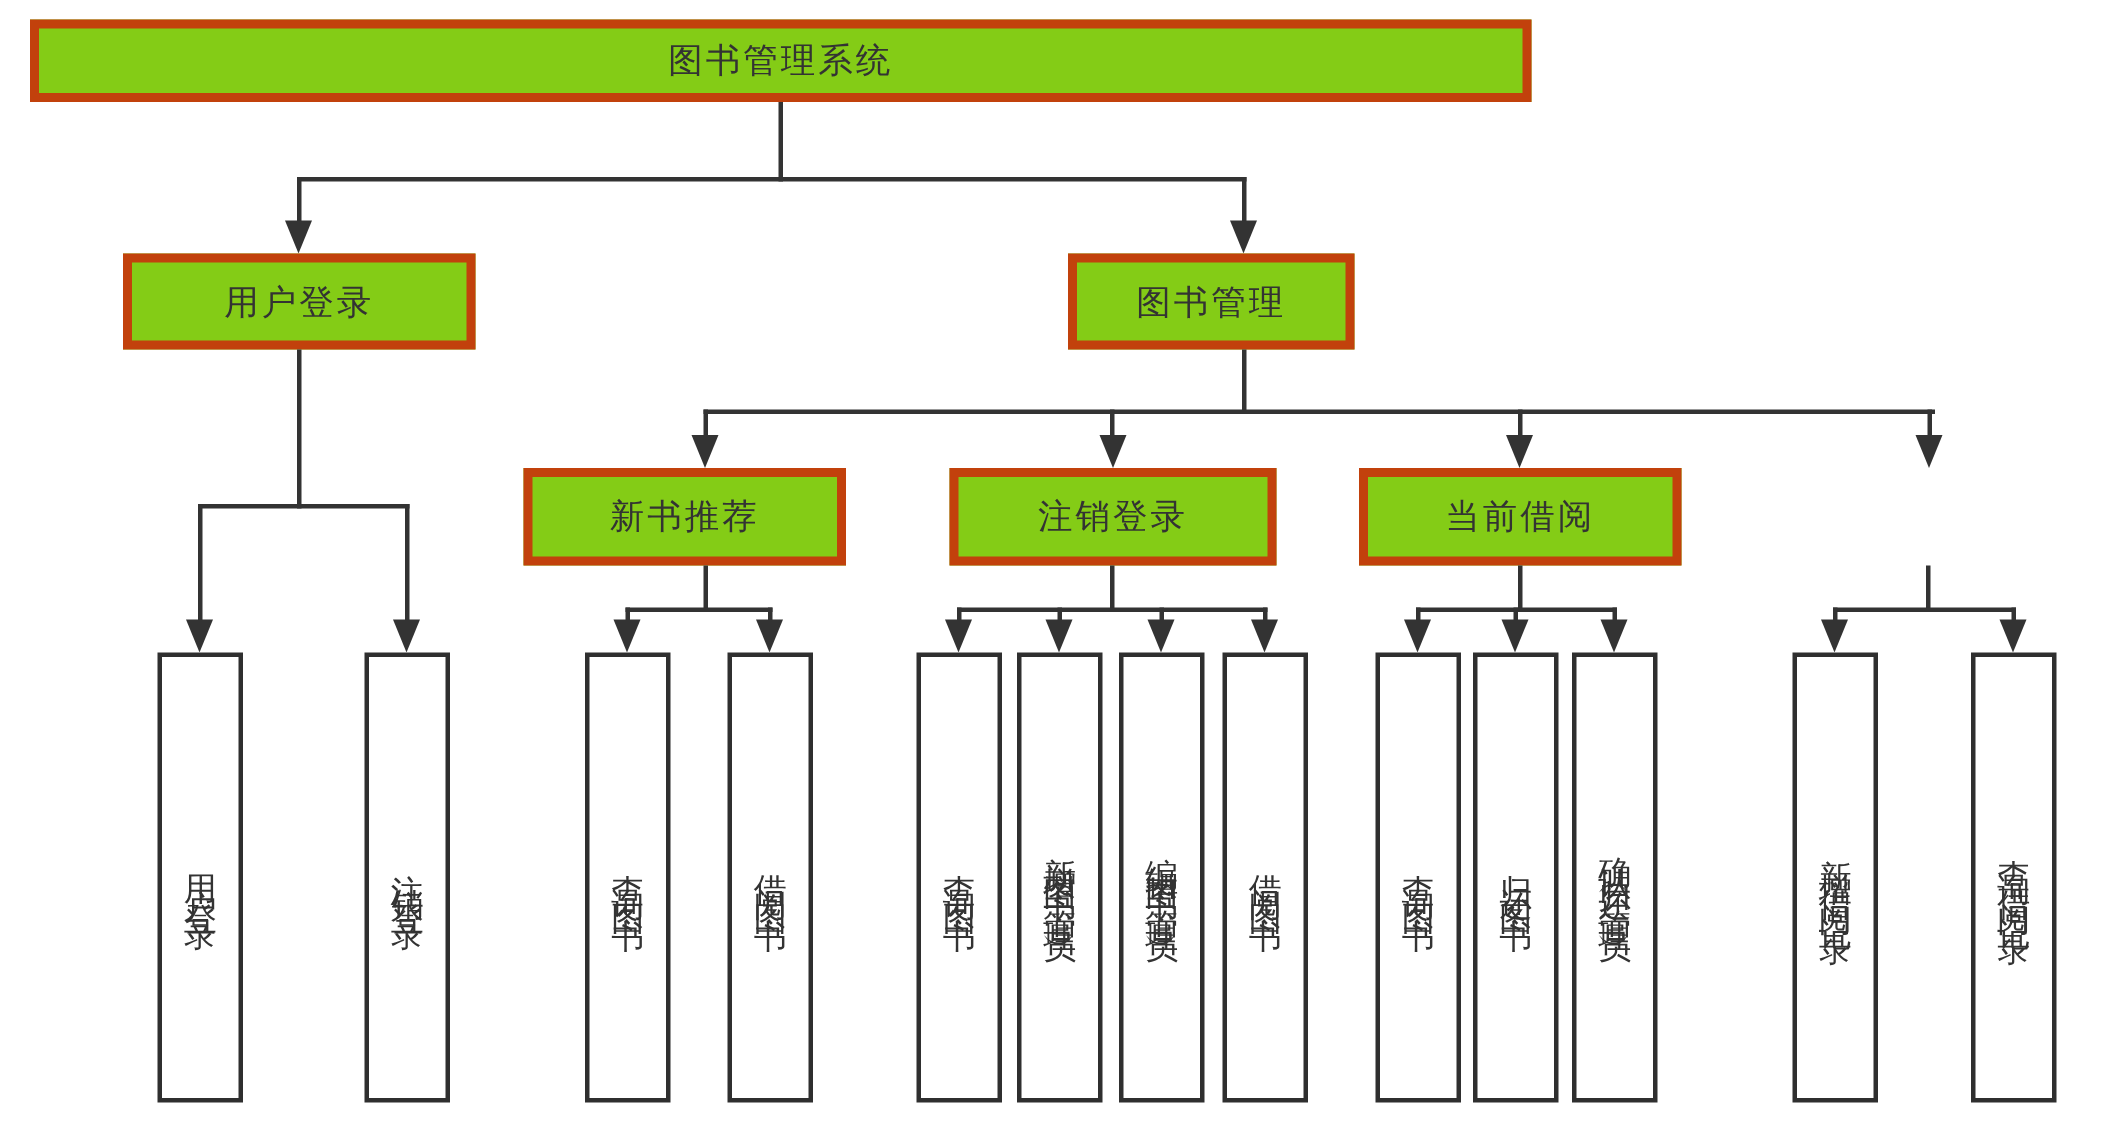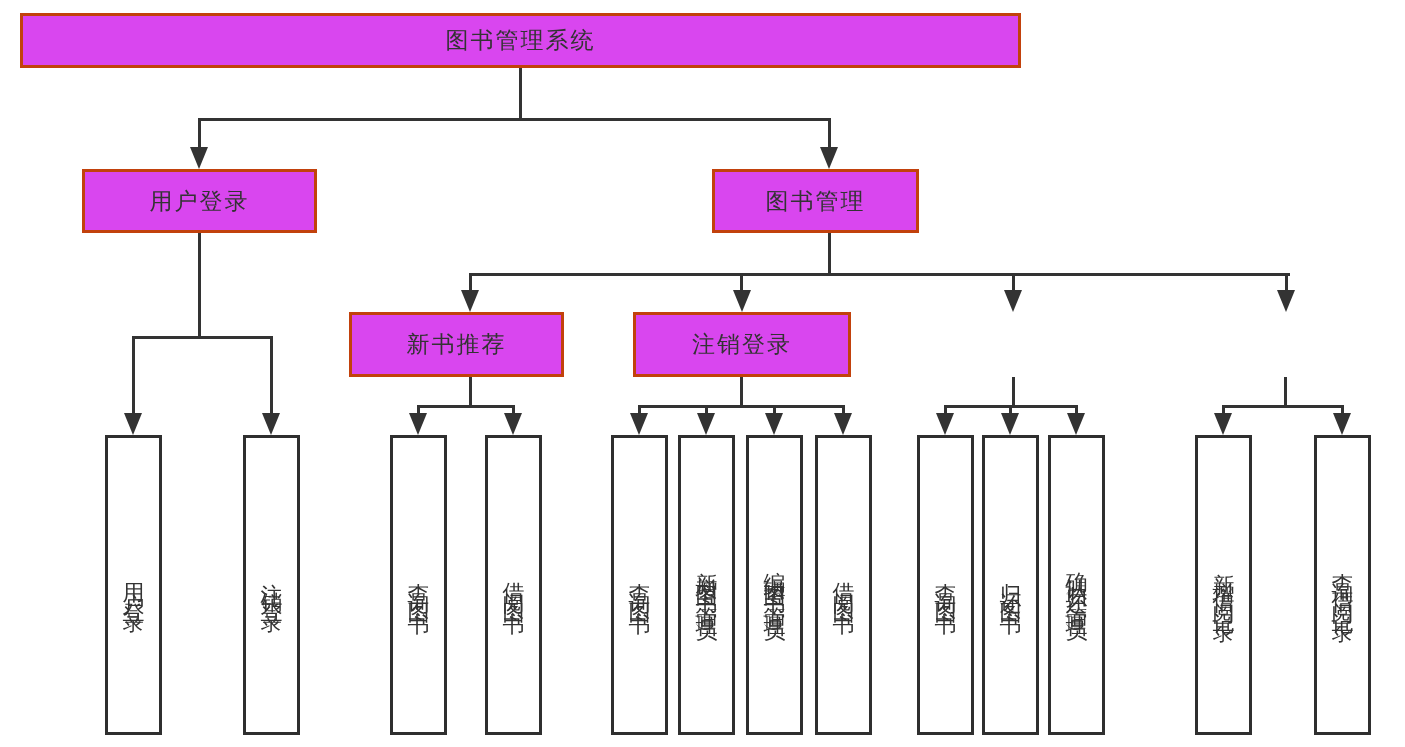--- a/index.html
+++ b/index.html
@@ -10,22 +10,22 @@
   #canvas {
     position: relative;
     width: 1405px;
     height: 747px;
     background: #ffffff;
     overflow: hidden;
   }
   .node {
     position: absolute;
     box-sizing: border-box;
-    border: 3px solid #c2410c;
-    background: #d946ef;
+    border: 6px solid #c2410c;
+    background: #84cc16;
     display: flex;
     align-items: center;
     justify-content: center;
     color: #333333;
     font-size: 23px;
     letter-spacing: 2px;
     white-space: nowrap;
   }
   .leaf {
     position: absolute;
@@ -88,21 +88,21 @@
   <div class="v" style="left:519px; top:68px; height:53px;"></div>
   <div class="h" style="left:198px; top:118px; width:633px;"></div>
   <div class="v" style="left:198px; top:118px; height:32px;"></div>
   <div class="head" style="left:190px; top:147px;"></div>
   <div class="v" style="left:828px; top:118px; height:32px;"></div>
   <div class="head" style="left:820px; top:147px;"></div>
 
   <div class="node" style="left:82px; top:169px; width:235px; height:64px;">
     <span>用户登录</span>
   </div>
-  <div class="node" style="left:712px; top:169px; width:207px; height:64px;">
+  <div class="node" style="left:712px; top:169px; width:191px; height:64px;">
     <span>图书管理</span>
   </div>
 
   <div class="v" style="left:198px; top:233px; height:106px;"></div>
   <div class="h" style="left:132px; top:336px; width:141px;"></div>
   <div class="v" style="left:132px; top:336px; height:82px;"></div>
   <div class="head" style="left:124px; top:413px;"></div>
   <div class="v" style="left:270px; top:336px; height:82px;"></div>
   <div class="head" style="left:262px; top:413px;"></div>
 
@@ -116,20 +116,23 @@
   <div class="head" style="left:1004px; top:290px;"></div>
   <div class="v" style="left:1285px; top:273px; height:20px;"></div>
   <div class="head" style="left:1277px; top:290px;"></div>
 
   <div class="node" style="left:349px; top:312px; width:215px; height:65px;">
     <span>新书推荐</span>
   </div>
   <div class="node" style="left:633px; top:312px; width:218px; height:65px;">
     <span>注销登录</span>
   </div>
+  <div class="node" style="left:906px; top:312px; width:215px; height:65px;">
+    <span>当前借阅</span>
+  </div>
 
   <div class="v" style="left:469px; top:377px; height:31px;"></div>
   <div class="h" style="left:417px; top:405px; width:98px;"></div>
   <div class="v" style="left:417px; top:405px; height:12px;"></div>
   <div class="head" style="left:409px; top:413px;"></div>
   <div class="v" style="left:512px; top:405px; height:12px;"></div>
   <div class="head" style="left:504px; top:413px;"></div>
 
   <div class="v" style="left:740px; top:377px; height:31px;"></div>
   <div class="h" style="left:638px; top:405px; width:207px;"></div>

